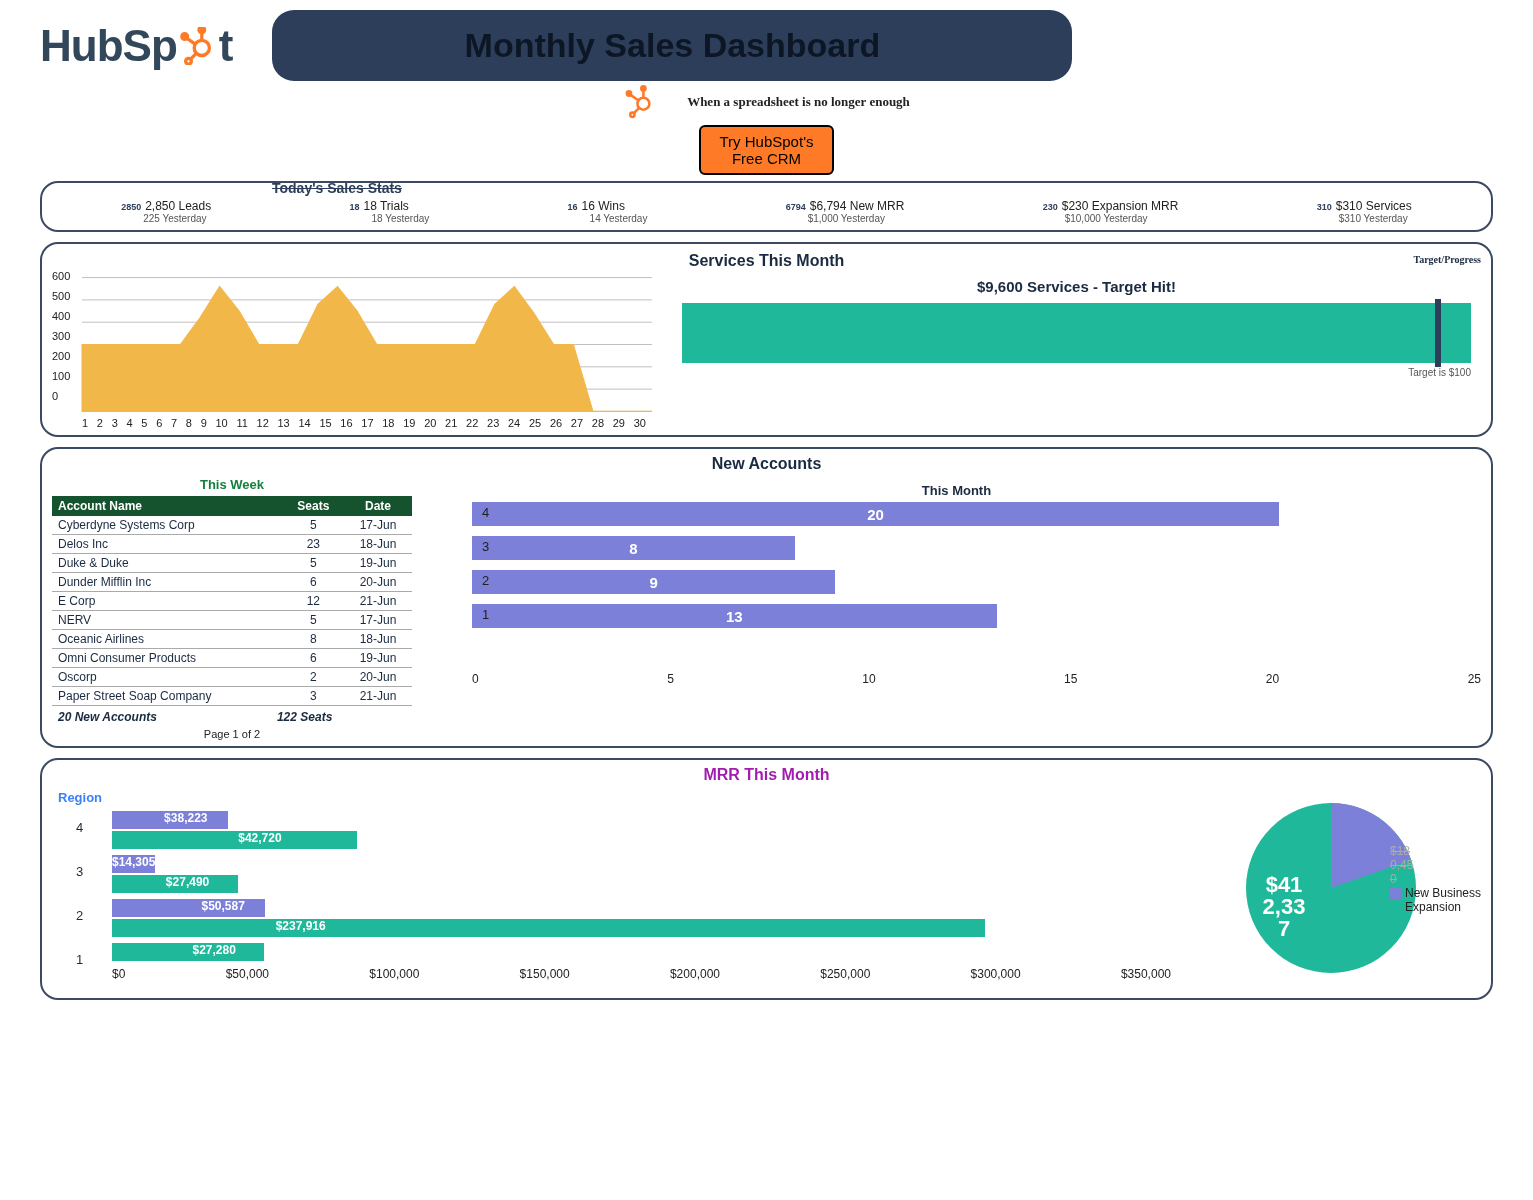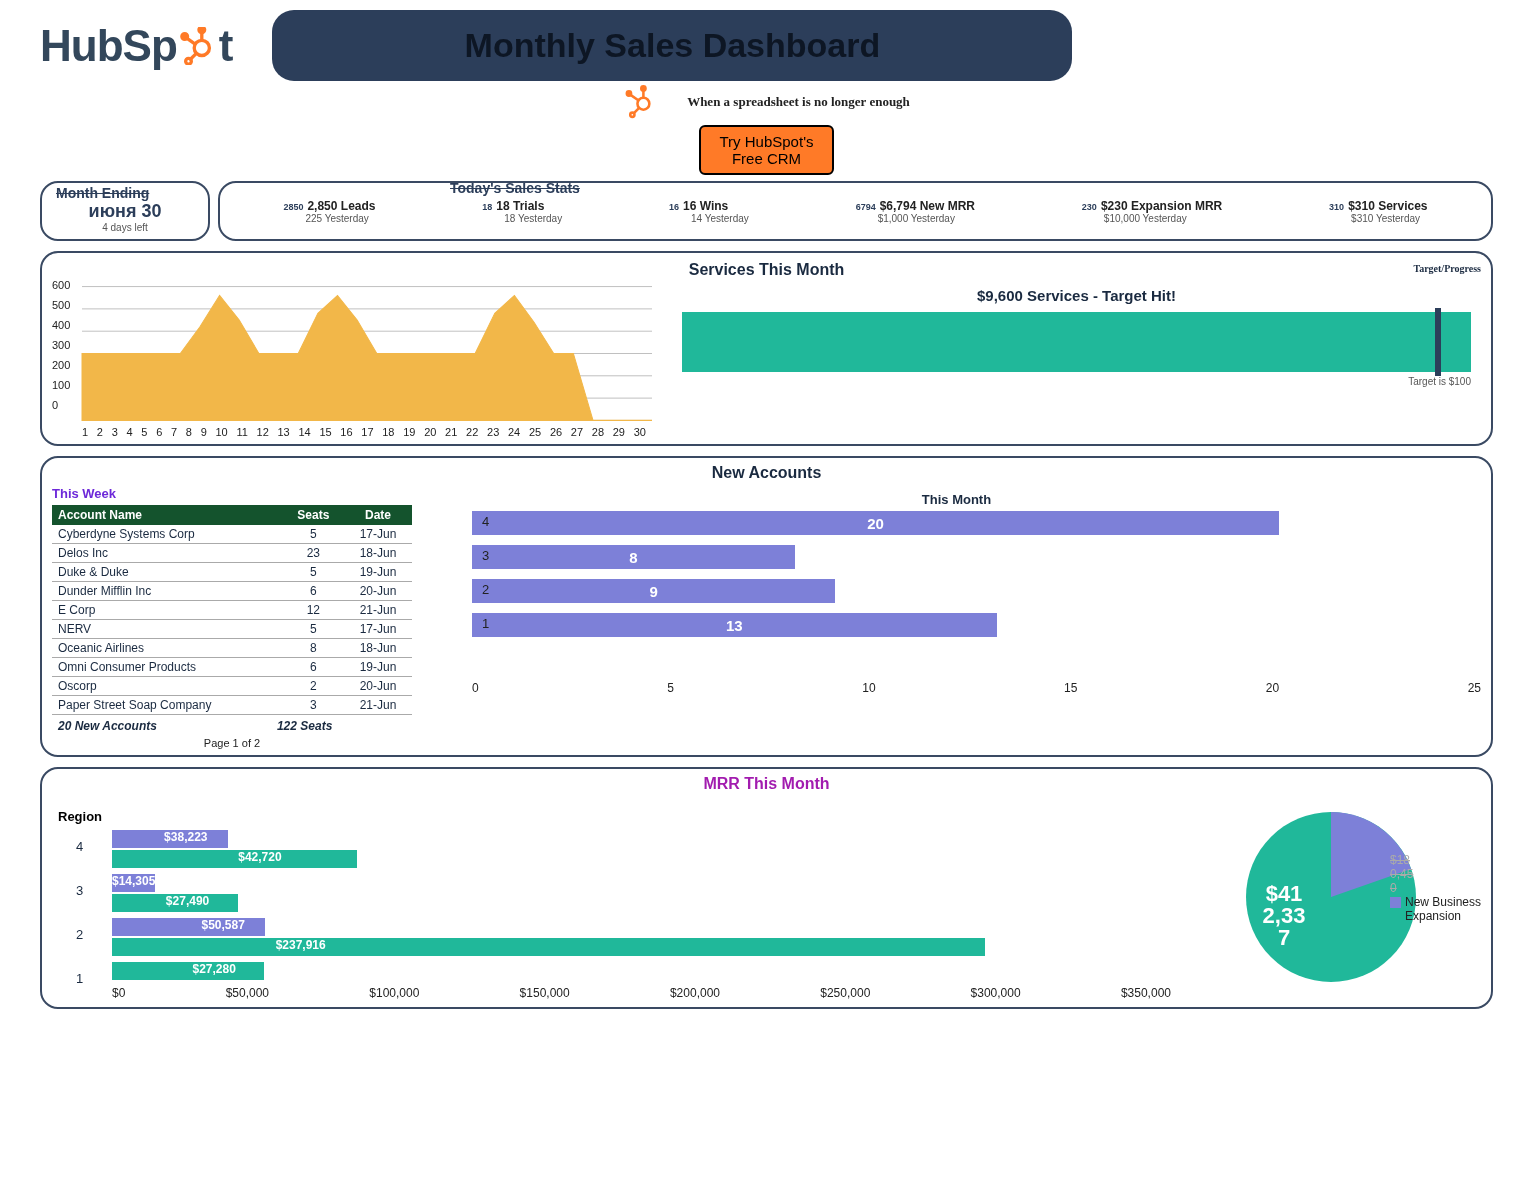--- a/index.html
+++ b/index.html
@@ -20,60 +20,60 @@
 
 .stats{display:flex;gap:8px}
 .me-box{border:2px solid #3a4a63;border-radius:18px;padding:2px 14px 6px;min-width:170px}
 .me-title{font:700 14px Arial;color:#2c3e5a;text-decoration:line-through}
 .me-date{font:700 18px Arial;color:#2c3e5a;text-align:center}
 .me-sub{font:400 10px Arial;color:#555;text-align:center}
 .ts-box{flex:1;border:2px solid #3a4a63;border-radius:18px;padding:2px 10px 6px;position:relative;overflow:hidden}
 .ts-title{font:700 14px Arial;color:#2c3e5a;position:absolute;top:-3px;left:230px;text-decoration:line-through}
 .stat-row{display:flex;justify-content:space-around;margin-top:14px}
 .stat{font:400 12px Arial;color:#222}
-.stat .big{font-weight:700}
+.stat .big{font-weight:400}
 .stat .tiny{font:700 9px Arial;color:#2c3e5a;margin-right:4px}
 .stat .sub{font:400 10px Arial;color:#555;display:block;margin-left:22px}
 
 .svc-title{font:700 16px Arial;text-align:center;color:#1a2a40;margin:2px 0}
 .svc-row{display:flex;gap:20px;align-items:flex-start}
 .svc-left{width:600px}
 .svc-right{flex:1;position:relative;padding-top:6px}
 .tp-label{position:absolute;right:0;top:-18px;font:700 10px "Times New Roman";color:#1a2a40}
 .svc-right-title{font:700 15px Arial;text-align:center;color:#1a2a40}
 .prog-bar{height:60px;background:#20b89a;margin:8px 10px 4px;position:relative}
 .prog-mark{position:absolute;right:30px;top:-4px;bottom:-4px;width:6px;background:#2c3e5a}
 .prog-foot{text-align:right;font:400 10px Arial;color:#555;padding-right:10px}
 .area-chart{position:relative;height:145px}
 .area-chart svg{width:100%;height:100%}
 .y-lbl{position:absolute;left:0;font:400 11px Arial;color:#222}
 .x-axis{display:flex;justify-content:space-between;padding:0 6px 0 30px;font:400 11px Arial;color:#222}
 
 .na-title{font:700 16px Arial;text-align:center;color:#1a2a40}
 .na-row{display:flex;gap:20px}
 .na-left{width:360px}
-.tw{font:700 13px Arial;color:#6d28d9;margin:4px 0}
+.tw{font:700 13px Arial;text-align:center;color:#15803d;margin:4px 0}
 table.acct{width:100%;border-collapse:collapse;font:400 12px Arial}
 table.acct th{background:#14532d;color:#fff;font:700 12px Arial;text-align:left;padding:3px 6px}
 table.acct th:nth-child(2),table.acct th:nth-child(3),
 table.acct td:nth-child(2),table.acct td:nth-child(3){text-align:center}
 table.acct td{padding:2px 6px;border-bottom:1px solid #aaa}
 .na-foot{font:italic 700 12px Arial;color:#1a2a40;padding:4px 6px;display:flex;gap:120px}
 .pg{font:400 11px Arial;color:#222;text-align:center}
 .na-right{flex:1;padding-top:10px}
 .tm{font:700 13px Arial;text-align:center;color:#1a2a40;margin-bottom:4px}
 .hbar-chart{position:relative;height:170px;padding-left:40px}
 .hbar{height:24px;background:#7d80d8;color:#fff;font:700 15px Arial;display:flex;align-items:center;justify-content:center;margin-bottom:10px}
 .hbar-lbl{position:absolute;left:10px;font:400 13px Arial;color:#222;transform:translateY(3px)}
 .hx-axis{display:flex;justify-content:space-between;font:400 12px Arial;color:#222;padding-left:40px}
 
 .mrr-title{font:700 16px Arial;text-align:center;color:#a21caf}
 .mrr-row{display:flex;gap:10px}
 .mrr-left{flex:1}
-.region-lbl{font:700 13px Arial;color:#000000;margin:16px 0 6px 6px}
+.region-lbl{font:700 13px Arial;color:#3b82f6;margin:6px 0 6px 6px}
 .mrr-bars{padding-left:60px}
 .mrr-group{height:18px;display:flex;margin-bottom:2px;position:relative}
 .mrr-cat{position:absolute;left:-36px;top:9px;font:400 13px Arial}
 .bar-a{background:#7d80d8;height:18px}
 .bar-b{background:#20b89a;height:18px}
 .bar-txt{font:700 12px Arial;color:#fff;position:absolute;white-space:nowrap}
 .mrr-x{display:flex;justify-content:space-between;font:400 12px Arial;color:#222;padding-left:60px;margin-top:4px}
 .mrr-right{width:300px;text-align:center;position:relative;padding-top:4px}
 .leg{font:400 12px Arial;color:#222;text-align:left;position:absolute;right:0;top:60px}
 .leg-dim{color:#aaa;text-decoration:line-through;font-size:12px}
@@ -121,25 +121,20 @@
       </svg>
       <span class="promo-text">When a spreadsheet is no longer enough</span>
     </div>
     <button class="cta">
       <span>Try HubSpot's</span><br>
       <span>Free CRM</span>
     </button>
   </div>
 
   <div class="stats">
-    <div class="me-box">
-      <div class="me-title">Month Ending</div>
-      <div class="me-date">июня 30</div>
-      <div class="me-sub">4 days left</div>
-    </div>
     <div class="ts-box">
       <div class="ts-title">Today's Sales Stats</div>
       <div class="stat-row" id="stat-row">
           <div class="stat">
       <span class="tiny">2850</span><span class="big">2,850 Leads</span>
       <span class="sub">225 Yesterday</span></div>
           <div class="stat">
       <span class="tiny">18</span><span class="big">18 Trials</span>
       <span class="sub">18 Yesterday</span></div>
           <div class="stat">

